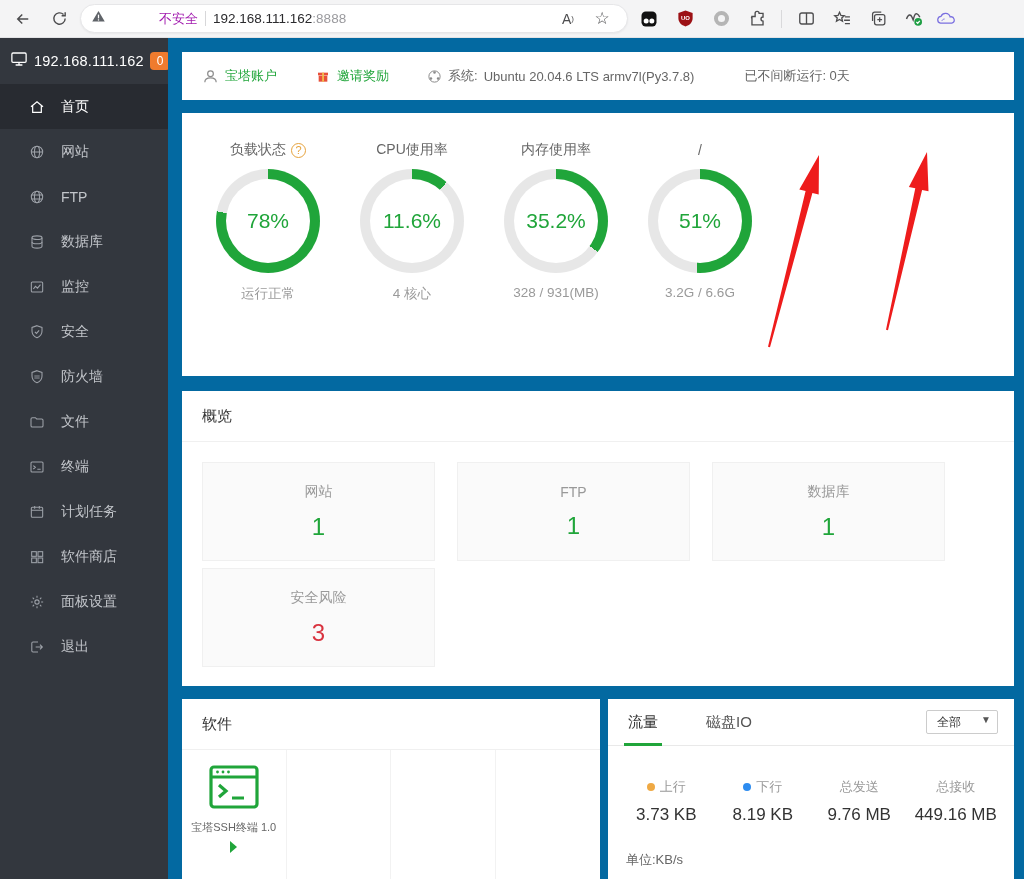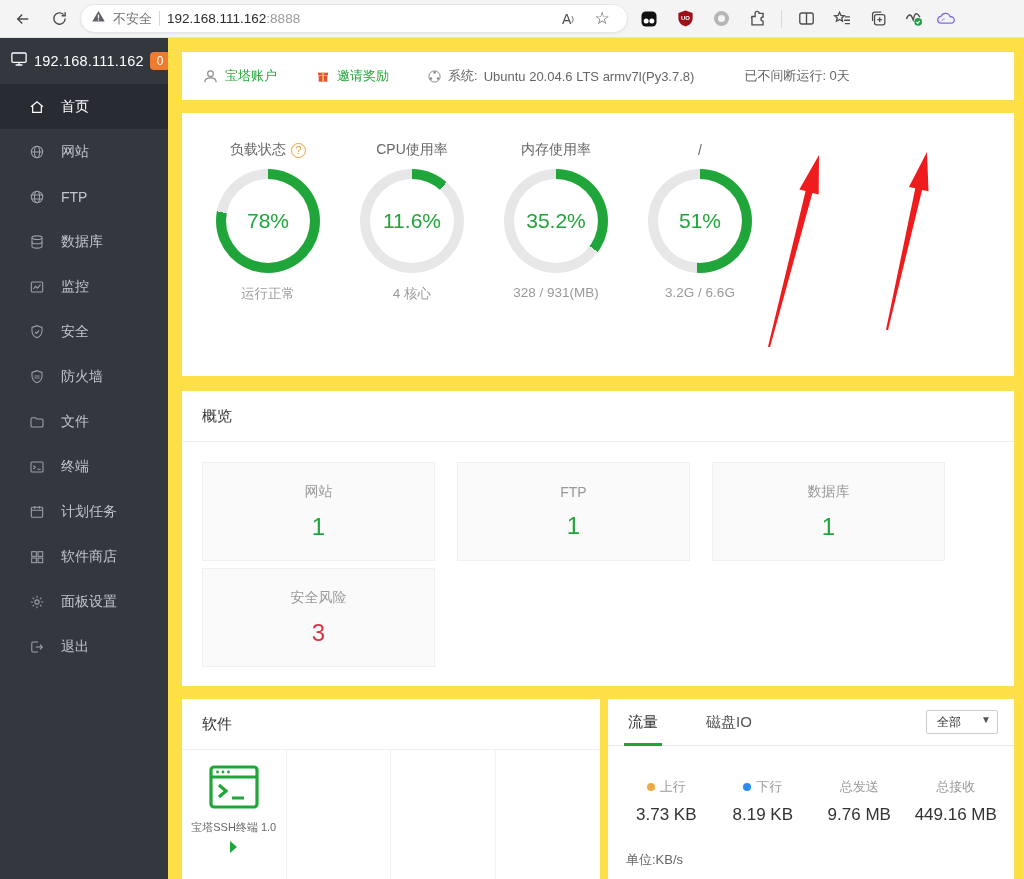--- a/index.html
+++ b/index.html
@@ -3,21 +3,21 @@
 <meta charset="utf-8">
 <style>
   * { margin:0; padding:0; box-sizing:border-box; }
   html,body { width:1024px; height:879px; overflow:hidden; }
   body { font-family:"Liberation Sans","DejaVu Sans",sans-serif; background:#efefef; position:relative; }
 
   
   .browser-bar { height:38px; background:#f4f4f5; display:flex; align-items:center; padding:0 8px; gap:6px; border-bottom:1px solid #e3e3e5; }
   .bicon { width:30px; height:30px; display:flex; align-items:center; justify-content:center; color:#4d4d4f; flex:0 0 auto; border-radius:6px; }
   .addr-pill { flex:0 0 auto; width:548px; height:29px; background:#fff; border:1px solid #e6e6e8; border-radius:15px; display:flex; align-items:center; padding:0 10px; gap:7px; box-shadow:0 1px 2px rgba(0,0,0,.05); }
-  .addr-pill .sec-label { font-size:13px; color:#737373; }
+  .addr-pill .sec-label { font-size:13px; color:#a21caf;margin-left:46px; }
   .addr-divider { width:1px; height:15px; background:#d7d7d9; }
   .addr-url { font-size:13.5px; color:#2b2b2e; flex:1; white-space:nowrap; }
   .addr-url .port { color:#9a9a9e; }
   .pill-right { display:flex; align-items:center; gap:4px; }
   .ext-divider { width:1px; height:18px; background:#d9d9db; margin:0 3px; }
   .star-glyph { font-size:17px; color:#4d4d4f; line-height:1; }
   .readaloud { font-size:14px; color:#4d4d4f; }
   .readaloud sup { font-size:8px; }
   .cloud-clip { width:22px; overflow:hidden; }
 
@@ -28,21 +28,21 @@
   .sidebar { width:168px; background:#33373e; color:#c9cbd0; flex:0 0 auto; }
   .side-head { height:46px; display:flex; align-items:center; padding:0 10px; gap:6px; }
   .side-ip { color:#fff; font-size:14.5px; flex:1; letter-spacing:.2px; }
   .side-badge { background:#ef7b2e; color:#fff; font-size:12px; border-radius:4px; padding:2px 7px; line-height:1.2; }
   .side-item { height:45px; display:flex; align-items:center; padding:0 0 0 28px; gap:16px; font-size:14px; cursor:pointer; color:#c2c5ca; }
   .side-item .si-icon { width:17px; height:17px; display:flex; align-items:center; justify-content:center; color:#9da1a8; }
   .side-item.active { background:#282b31; color:#fff; }
   .side-item.active .si-icon { color:#fff; }
 
   
-  .content { flex:1; background:#fde047; padding:14px 10px 0 14px; position:relative; }
+  .content { flex:1; background:#0369a1; padding:14px 10px 0 14px; position:relative; }
   .panel { background:#fff; }
   .infobar { height:48px; display:flex; align-items:center; padding:0 20px; gap:10px; margin-bottom:13px; font-size:13px; color:#666; }
   .ib-link { color:#20a53a; text-decoration:none; display:flex; align-items:center; gap:6px; }
   .ib-group { display:flex; align-items:center; gap:6px; }
   .ib-gap { width:18px; }
 
   .panel-head { height:51px; display:flex; align-items:center; justify-content:space-between; padding:0 20px; border-bottom:1px solid #f0f0f0; }
   .panel-title { font-size:15px; color:#333; }
 
   

